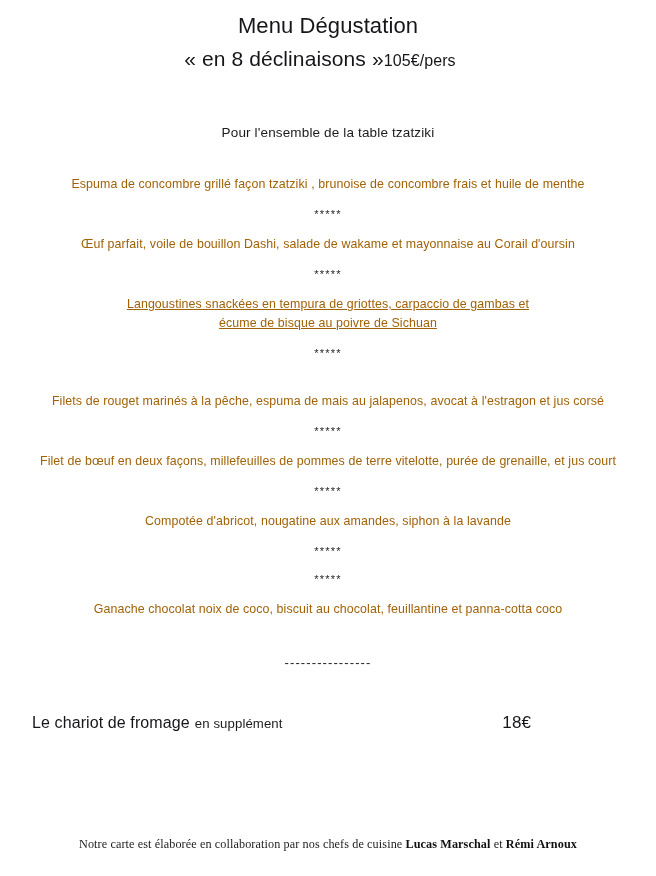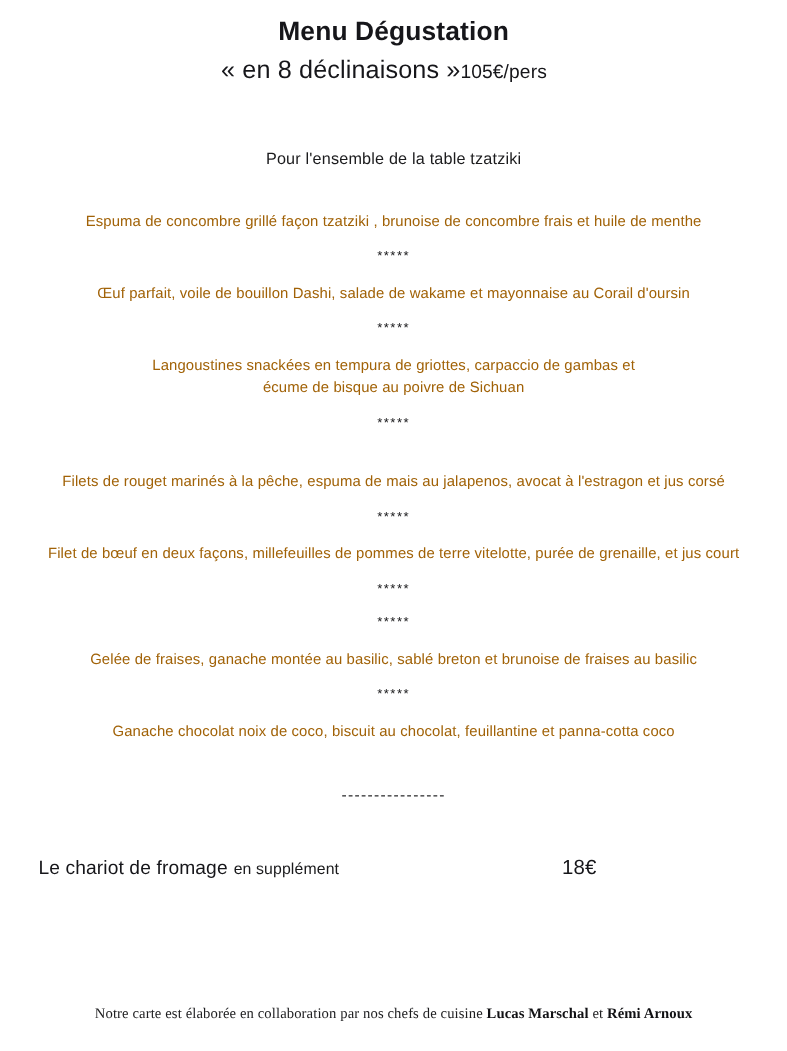--- a/index.html
+++ b/index.html
@@ -27,21 +27,21 @@
   }
 
   
   .menu-header {
     text-align: center;
     padding-top: 11px;
   }
   .menu-title {
     font-size: 22px;
     line-height: 30px;
-    font-weight: 700;
+    font-weight: 400;
     letter-spacing: 0.1px;
     color: #16161a;
     margin: 0;
   }
   .menu-subtitle-line {
     margin: 4px 16px 0 0;
     line-height: 28px;
     white-space: nowrap;
   }
   .menu-subtitle {
@@ -117,21 +117,21 @@
   .supplement-qualifier {
     font-size: 13.2px;
     letter-spacing: 0.1px;
     color: #1b1b1d;
     margin-left: 5px;
   }
   .supplement-price {
     font-size: 17px;
     letter-spacing: 0.1px;
     color: #16161a;
-    margin-right: 111px;
+    margin-right: 77px;
   }
 
   
   .credits {
     position: absolute;
     left: 0;
     right: 0;
     top: 836px;
     text-align: center;
     font-family: Liberation Serif, serif;
@@ -165,32 +165,32 @@
   <div class="table-note">Pour l'ensemble de la table tzatziki</div>
 
   <div class="courses">
 
     <div class="course">Espuma de concombre grillé façon tzatziki , brunoise de concombre frais et huile de menthe</div>
     <div class="course-sep">*****</div>
 
     <div class="course">Œuf parfait, voile de bouillon Dashi, salade de wakame et mayonnaise au Corail d'oursin</div>
     <div class="course-sep">*****</div>
 
-    <div class="course" style="padding:0 120px;">Langoustines snackées en tempura de griottes, carpaccio de gambas et écume de bisque au poivre de Sichuan</div>
+    <div class="course" style="padding:0 120px;text-decoration:underline;">Langoustines snackées en tempura de griottes, carpaccio de gambas et écume de bisque au poivre de Sichuan</div>
     <div class="course-sep">*****</div>
 
     <div class="course" style="padding:0 20px;margin-top:32px;">Filets de rouget marinés à la pêche, espuma de mais au jalapenos, avocat à l'estragon et jus corsé</div>
     <div class="course-sep">*****</div>
 
     <div class="course" style="padding:0 22px;">Filet de bœuf en deux façons, millefeuilles de pommes de terre vitelotte, purée de grenaille, et jus court</div>
     <div class="course-sep">*****</div>
 
-    <div class="course-sep">*****</div>
-
-    <div class="course">Gelée de fraises, ganache montée au basilic, sablé breton et brunoise de fraises au basilic</div>
+    <div class="course">Compotée d'abricot, nougatine aux amandes, siphon à la lavande</div>
+    <div class="course-sep">*****</div>
+
     <div class="course-sep">*****</div>
 
     <div class="course">Ganache chocolat noix de coco, biscuit au chocolat, feuillantine et panna-cotta coco</div>
 
   </div>
 
   <div class="divider-row">----------------</div>
 
   <div class="supplement-row">
     <div class="supplement-left">

